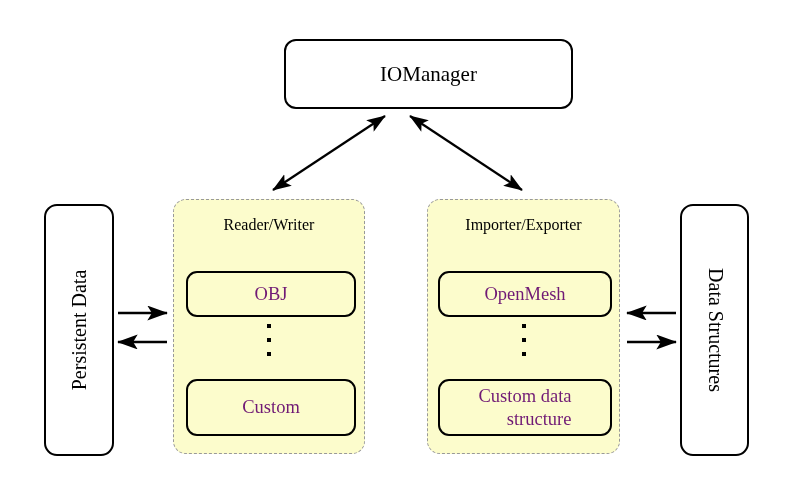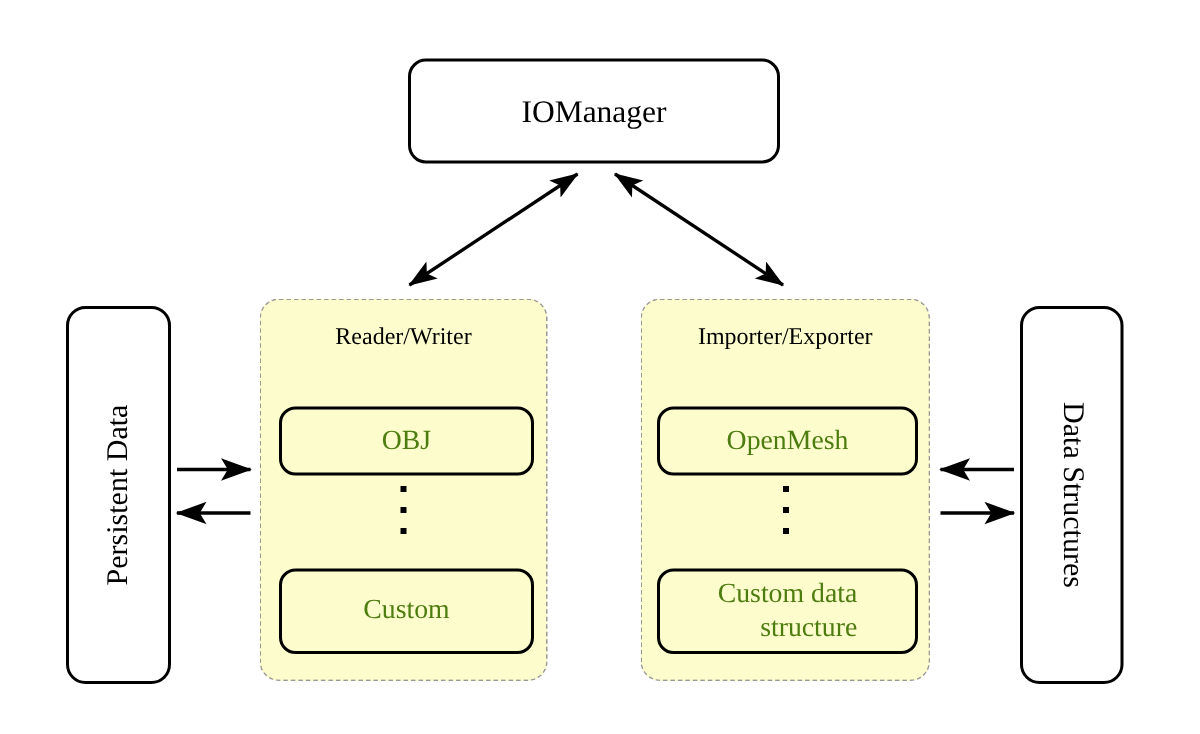--- a/index.html
+++ b/index.html
@@ -24,23 +24,23 @@
     background: #ffffff;
     display: flex;
     align-items: center;
     justify-content: center;
     text-align: center;
     color: #000000;
     line-height: 1.18;
   }
   
   #io-manager {
-    left: 272px;
+    left: 284px;
     top: 39px;
-    width: 248px;
+    width: 289px;
     height: 70px;
     font-size: 21px;
   }
   
   .side-box {
     position: absolute;
     box-sizing: border-box;
     border: 2.6px solid #000000;
     border-radius: 13px;
     background: #ffffff;
@@ -106,21 +106,21 @@
     box-sizing: border-box;
     border: 2.6px solid #000000;
     border-radius: 11px;
     background: #fcfccc;
     display: flex;
     align-items: center;
     justify-content: center;
     text-align: center;
     font-size: 18.5px;
     line-height: 1.2;
-    color: #4d7c0f;
+    color: #701a75;
   }
   #box-obj {
     left: 12px;
     top: 71px;
     width: 170px;
     height: 46px;
   }
   #box-custom-file {
     left: 12px;
     top: 179px;

